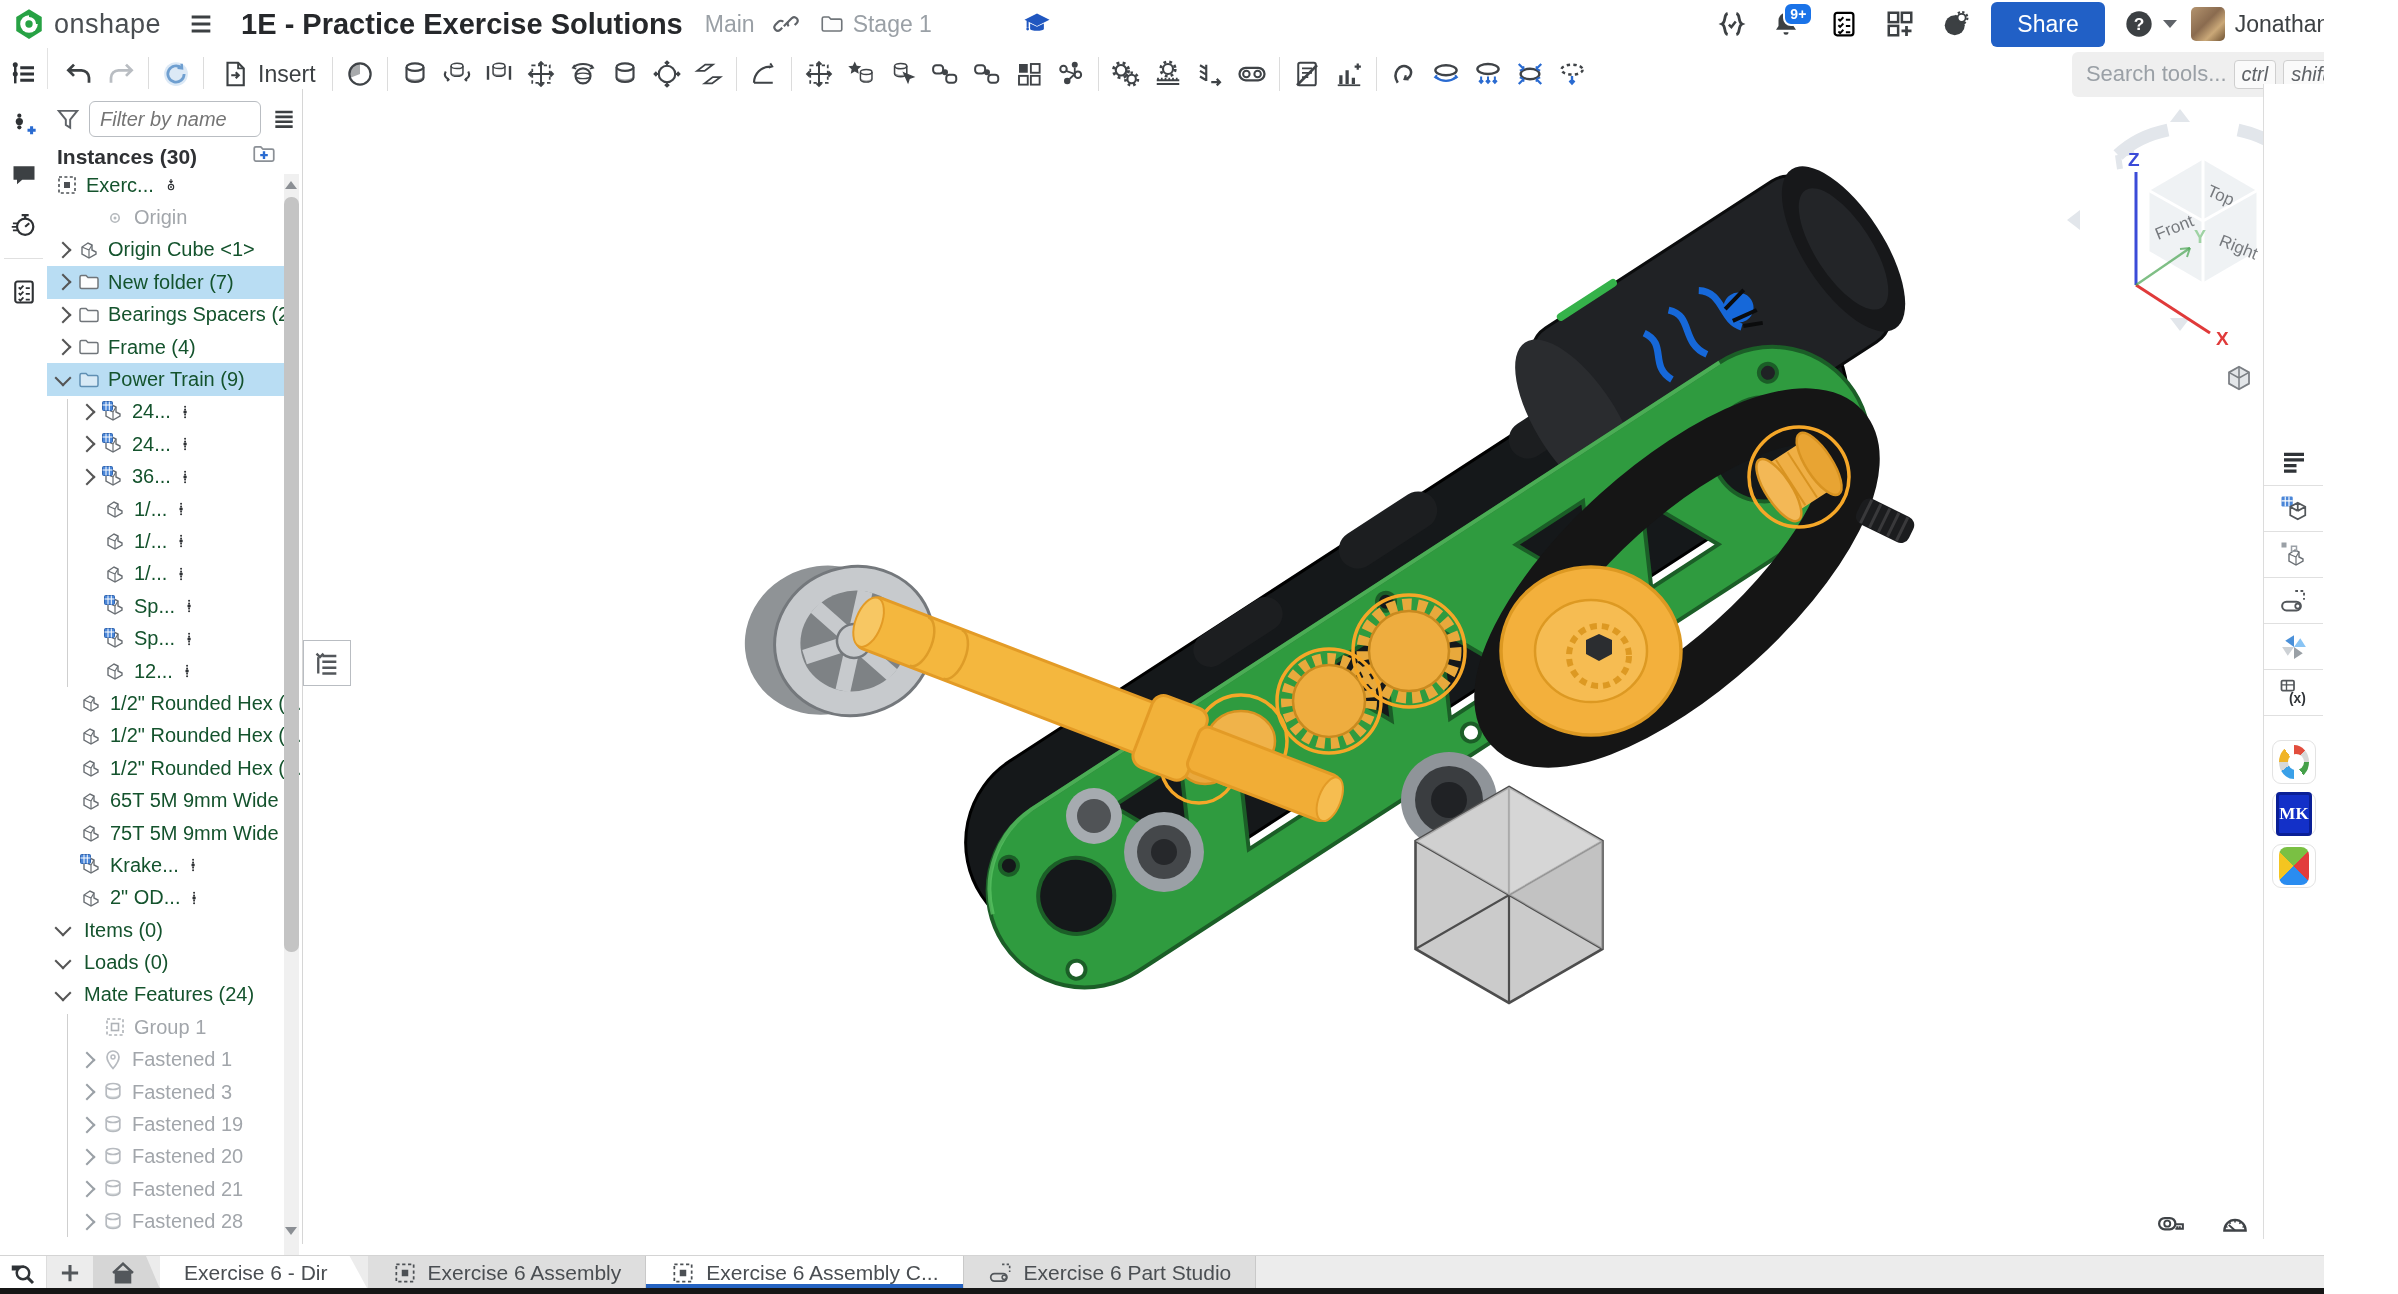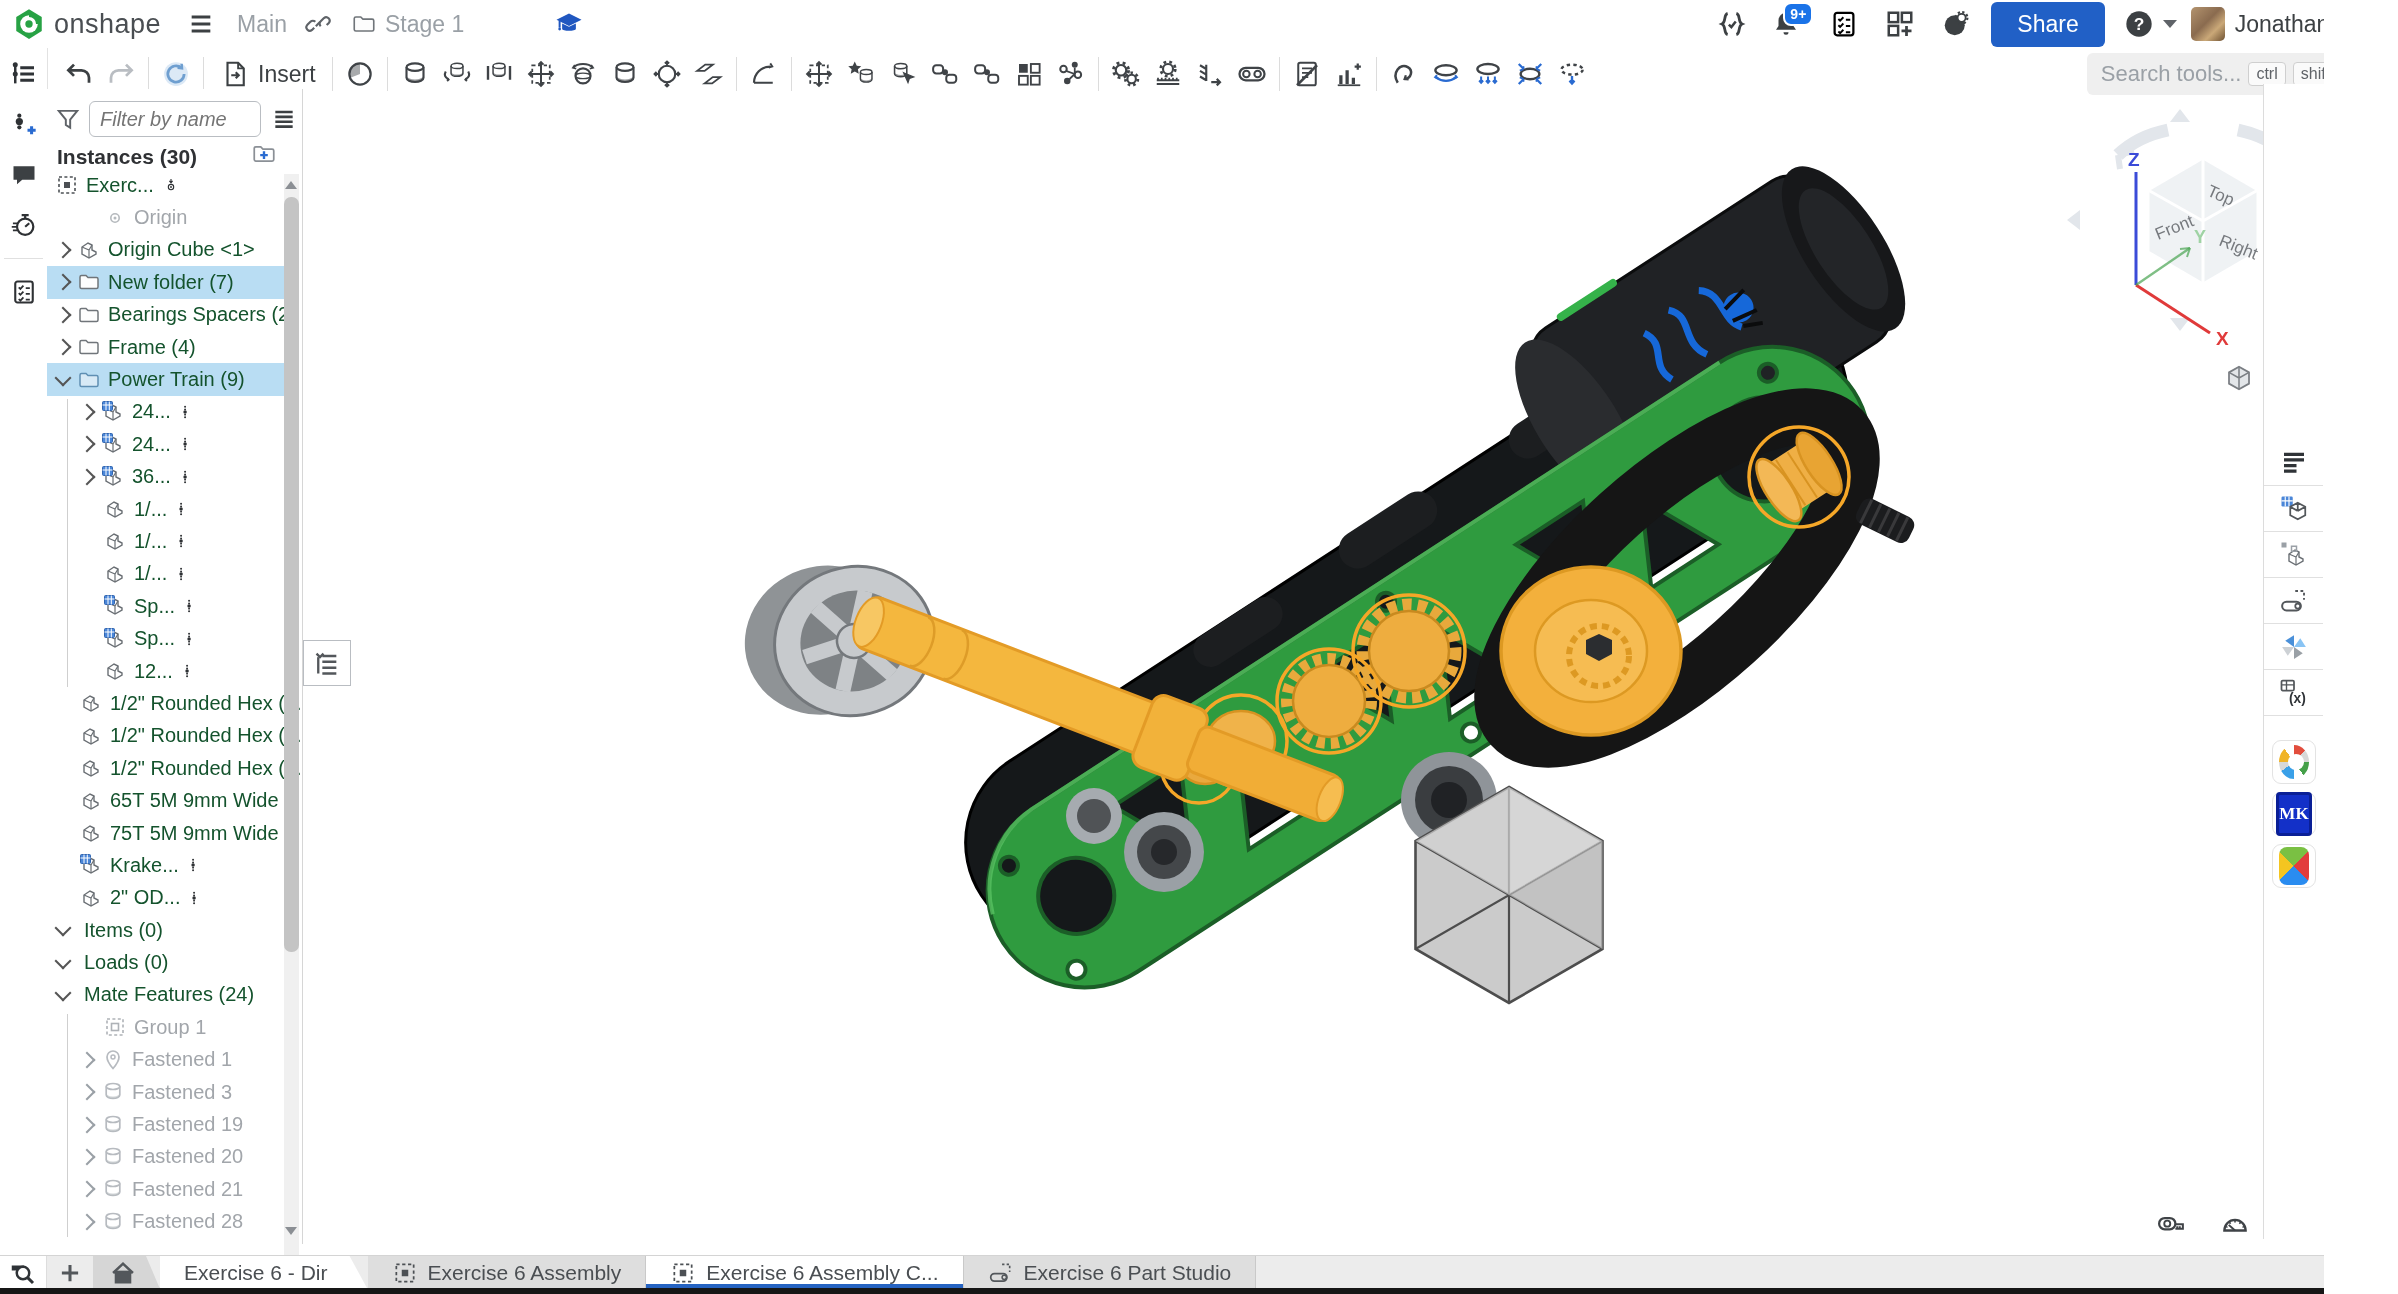--- a/index.html
+++ b/index.html
@@ -25,22 +25,22 @@
   #toolbar{position:absolute;left:0;top:48px;width:2398px;height:52px;background:#fff;border-bottom:1px solid #d9d9d9;
            display:flex;align-items:center;}
   #panel-toggle{width:47px;height:52px;border-right:1px solid #e2e2e2;display:flex;align-items:center;justify-content:center;background:#fff;}
   .tb{width:42px;height:40px;border-radius:4px;display:flex;align-items:center;justify-content:center;background:transparent;border:none;cursor:pointer;}
   .tb svg{width:30px;height:30px;}
   .tdiv{width:1px;height:34px;background:#dcdcdc;margin:0 6px;}
   #insert-btn{display:flex;align-items:center;gap:8px;font-size:23px;color:#3c4043;background:transparent;border:none;cursor:pointer;padding:0 10px;}
   #search-pill{margin-left:auto;margin-right:14px;display:flex;align-items:center;gap:7px;background:#efefef;
                border-radius:6px;padding:8px 14px;cursor:text;}
   #search-pill .stxt{color:#9aa0a6;font-size:22px;}
-  kbd{background:#fafafa;border:1px solid #cfcfcf;border-radius:4px;font-size:16px;color:#5f6368;
-      padding:2px 7px;font-family:"Liberation Sans",sans-serif;}
+  kbd{background:#fafafa;border:1px solid #cfcfcf;border-radius:4px;font-size:20px;color:#5f6368;
+      padding:2px 7px;font-family:"Liberation Sans",sans-serif;font-style:italic;}
   
   #leftstrip{position:absolute;left:0;top:100px;width:47px;height:1155px;background:#fff;}
   #leftstrip .sbtn{width:47px;height:50px;display:flex;align-items:center;justify-content:center;background:transparent;border:none;cursor:pointer;}
   #leftstrip .div{height:1px;background:#e0e0e0;margin:8px 4px;}
   
   #panel{position:absolute;left:47px;top:89px;width:255px;height:1155px;background:#fff;border-right:1px solid #d6d6d6;}
   #filter-row{position:absolute;left:0;top:8px;width:100%;height:44px;display:flex;align-items:center;}
   #filter-input{width:150px;height:34px;border:1px solid #b9bdc2;border-radius:6px;margin-left:8px;
                 font-style:italic;font-size:20px;color:#6a6f74;padding:0 10px;outline:none;}
   #instances-hdr{position:absolute;left:10px;top:56px;font-size:21px;font-weight:bold;color:#2f3134;}
@@ -412,20 +412,21 @@
       <circle cx="12" cy="12" r="6.2" fill="#fff"></circle>
         <circle cx="12" cy="12" r="2.6" fill="#27a244"></circle>
       <path d="M12 5.8 a6.2 6.2 0 0 1 6.2 6.2" fill="none" stroke="#27a244" stroke-width="2.4"></path>
     </svg>
     <span class="wordmark">onshape</span>
     <button class="iconbtn" style="margin-left:26px">
       <svg class="ic" width="28" height="28" viewBox="0 0 24 24">
           <use href="#s-burger"></use>
         </svg>
     </button>
+    <span class="title">1E - Practice Exercise Solutions</span>
     <span class="muted">Main</span>
     <button class="iconbtn" style="margin-left:18px">
       <svg class="ic" width="26" height="26" viewBox="0 0 24 24">
           <use href="#s-link"></use>
         </svg>
     </button>
     <svg class="ic" width="26" height="26" viewBox="0 0 24 24" style="margin-left:20px">
         <use href="#s-folder"></use>
       </svg>
     <span class="muted" style="margin-left:8px">Stage 1</span>

